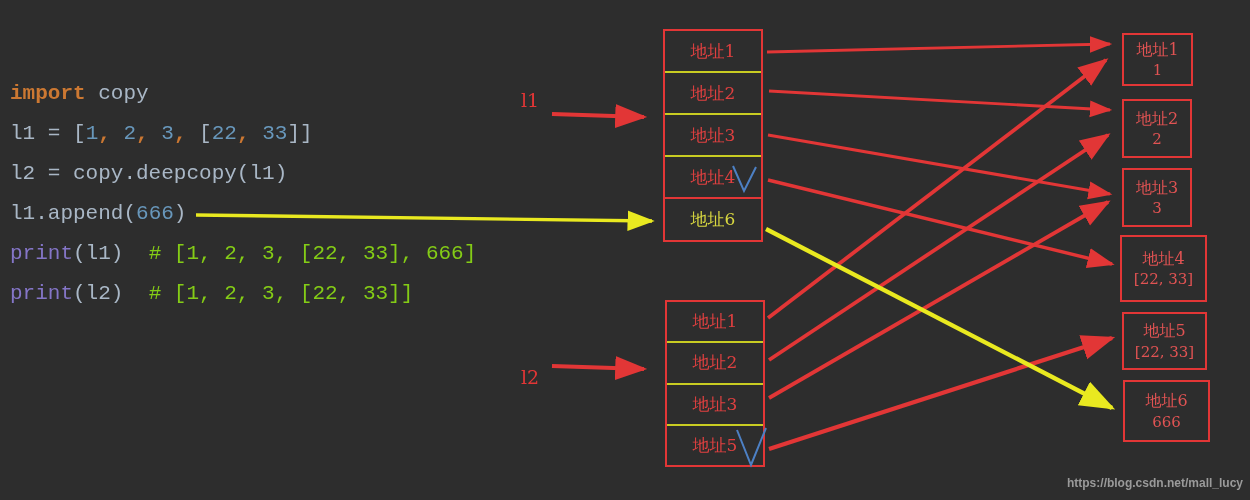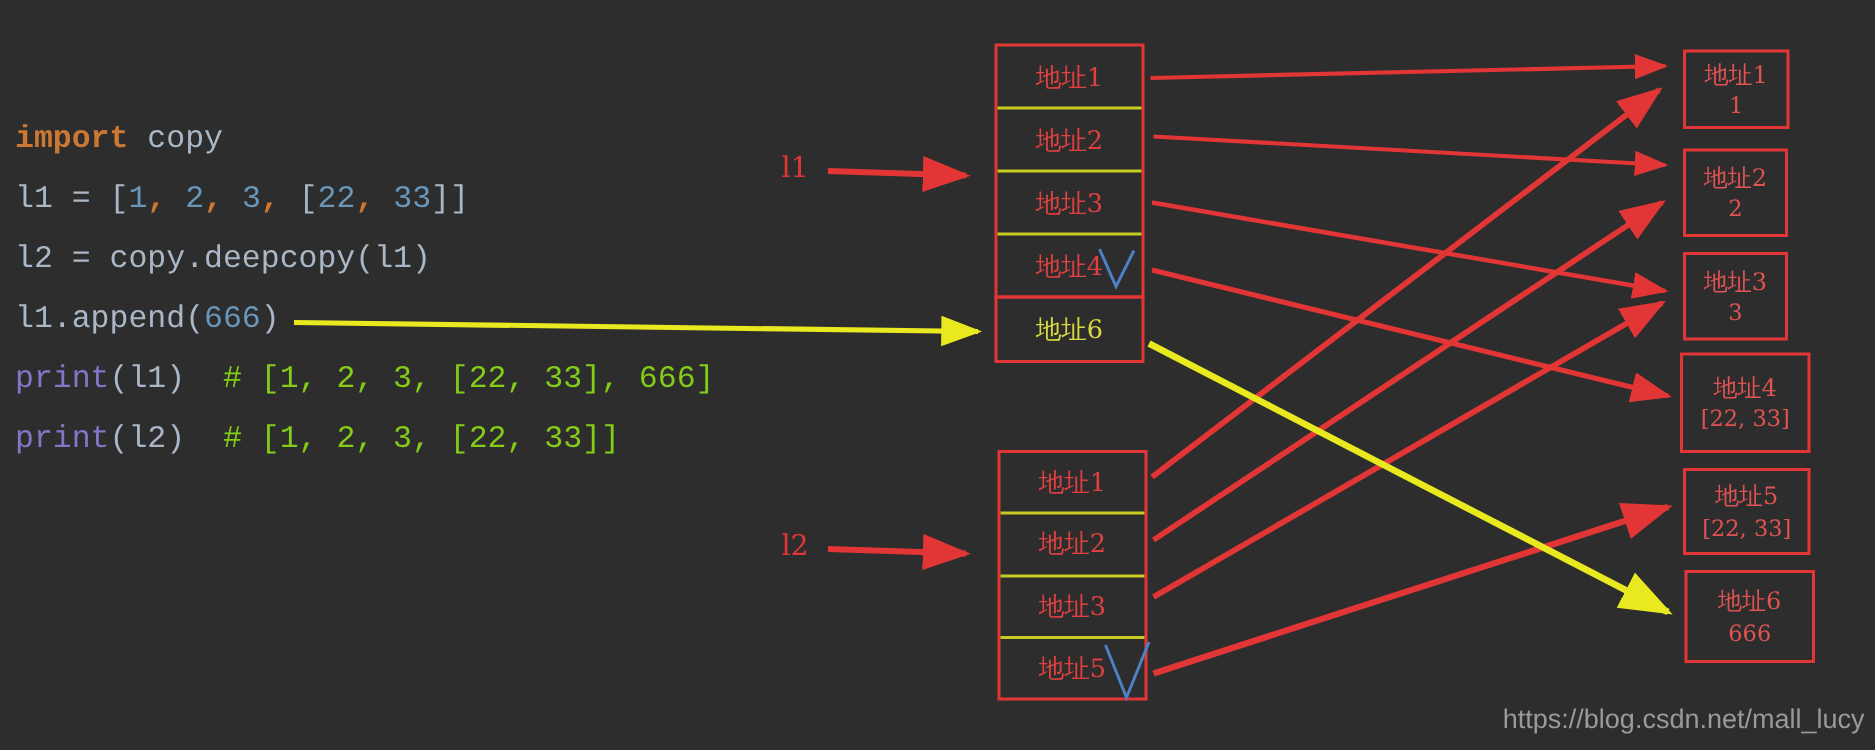--- a/index.html
+++ b/index.html
@@ -26,32 +26,32 @@
              display:flex;align-items:center;justify-content:center;
              color:#d9d840;font-size:17px;}
   
   .vbox{position:absolute;border:2px solid #e23636;box-sizing:border-box;color:#e05353;
         display:flex;flex-direction:column;align-items:center;justify-content:center;
         font-size:16px;line-height:1.35;}
   .vbox .val{font-size:15px;}
   
   svg.overlay{position:absolute;left:0;top:0;pointer-events:none;z-index:5;}
   
-  .watermark{position:absolute;right:7px;bottom:10px;color:#9a9a9a;font-size:18px;
-             font-family:"Liberation Sans",sans-serif;}
+  .watermark{position:absolute;right:7px;bottom:10px;color:#9a9a9a;font-size:12px;
+             font-family:"Liberation Sans",sans-serif;font-weight:bold;}
 </style>
 </head>
 <body>
 
 <div id="canvas">
 
   <div class="code"><div class="code-line"><span class="tok-k">import</span><span class="tok-p"> copy</span></div><div class="code-line"><span class="tok-p">l1 = [</span><span class="tok-n">1</span><span class="tok-k">, </span><span class="tok-n">2</span><span class="tok-k">, </span><span class="tok-n">3</span><span class="tok-k">, </span><span class="tok-p">[</span><span class="tok-n">22</span><span class="tok-k">, </span><span class="tok-n">33</span><span class="tok-p">]]</span></div><div class="code-line"><span class="tok-p">l2 = copy.deepcopy(l1)</span></div><div class="code-line"><span class="tok-p">l1.append(</span><span class="tok-n">666</span><span class="tok-p">)</span></div><div class="code-line"><span class="tok-b">print</span><span class="tok-p">(l1)  </span><span class="tok-c"># [1, 2, 3, [22, 33], 666]</span></div><div class="code-line"><span class="tok-b">print</span><span class="tok-p">(l2)  </span><span class="tok-c"># [1, 2, 3, [22, 33]]</span></div></div>
 
-  <span class="ptr-label" style="left:521px;top:101px">l1</span>
-  <span class="ptr-label" style="left:521px;top:353px">l2</span>
+  <span class="ptr-label" style="left:521px;top:89px">l1</span>
+  <span class="ptr-label" style="left:521px;top:366px">l2</span>
 
   <div class="stack" id="l1-stack" style="left:663px;top:29px;width:100px;height:170px">
       <div class="stack-row with-div">
         <span>地址1</span>
       </div>
       <div class="stack-row with-div">
         <span>地址2</span>
       </div>
       <div class="stack-row with-div">
         <span>地址3</span>

